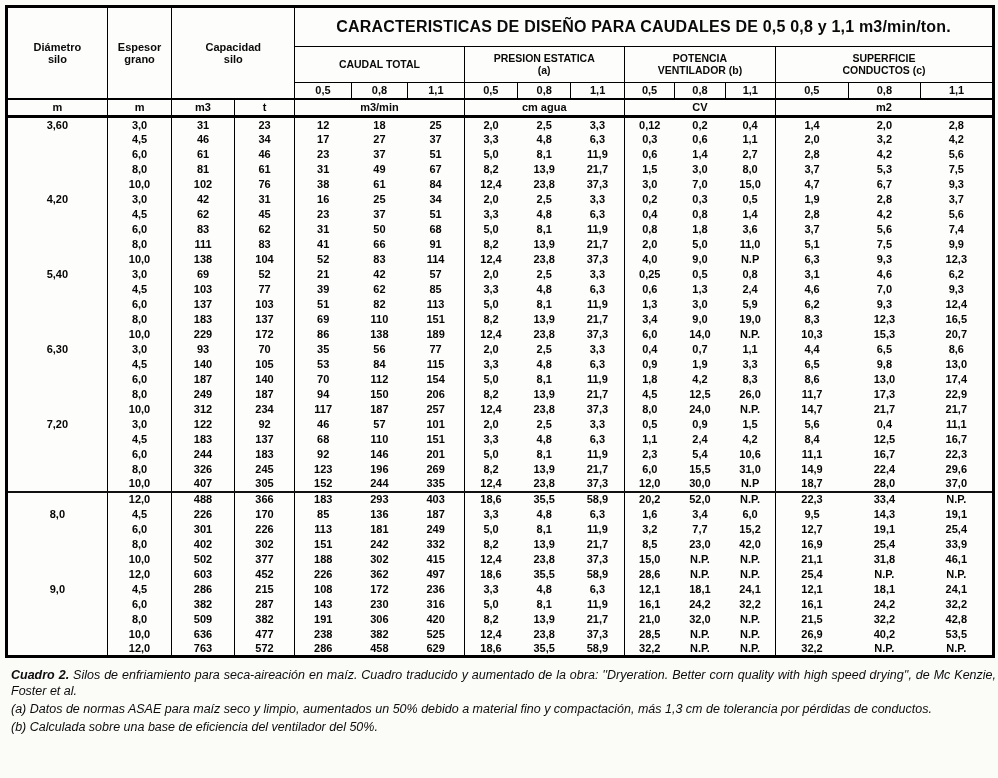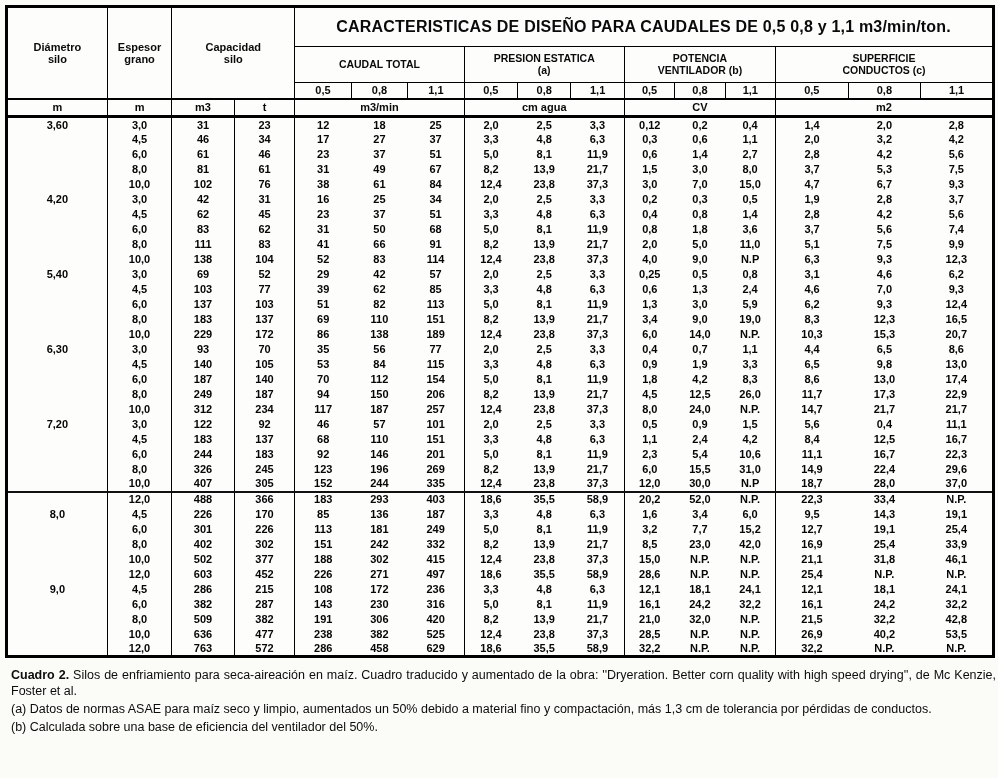--- a/index.html
+++ b/index.html
@@ -47,21 +47,21 @@
   tbody td.vr { border-right: 1px solid #000; }
   tbody tr.splice td { border-top: 2px solid #111; }
 
   .footer {
     margin: 9px 6px 0 6px;
     width: 985px;
     font-size: 12.5px;
     line-height: 1.28;
     color: #0c0c0c;
   }
-  .footer p { margin: 0 0 2px 0; text-align: justify; }
+  .footer p { margin: 0 0 2px 0; text-align: justify; font-style: italic; }
   .footer .caption-label { font-weight: bold; }
 </style>
 </head>
 <body>
 
 <div class="page">
 
   <table class="silo-table">
     <colgroup>
       <col style="width:100px">
@@ -304,21 +304,21 @@
           <td class="vr">N.P</td>
           <td>6,3</td>
           <td>9,3</td>
           <td>12,3</td>
         </tr>
         <tr>
           <td class="vr">5,40</td>
           <td class="vr">3,0</td>
           <td class="vr">69</td>
           <td class="vr">52</td>
-          <td>29</td>
+          <td>21</td>
           <td>42</td>
           <td class="vr">57</td>
           <td>2,0</td>
           <td>2,5</td>
           <td class="vr">3,3</td>
           <td>0,25</td>
           <td>0,5</td>
           <td class="vr">0,8</td>
           <td>3,1</td>
           <td>4,6</td>
@@ -665,21 +665,21 @@
           <td>21,1</td>
           <td>31,8</td>
           <td>46,1</td>
         </tr>
         <tr>
           <td class="vr"></td>
           <td class="vr">12,0</td>
           <td class="vr">603</td>
           <td class="vr">452</td>
           <td>226</td>
-          <td>271</td>
+          <td>362</td>
           <td class="vr">497</td>
           <td>18,6</td>
           <td>35,5</td>
           <td class="vr">58,9</td>
           <td>28,6</td>
           <td>N.P.</td>
           <td class="vr">N.P.</td>
           <td>25,4</td>
           <td>N.P.</td>
           <td>N.P.</td>

